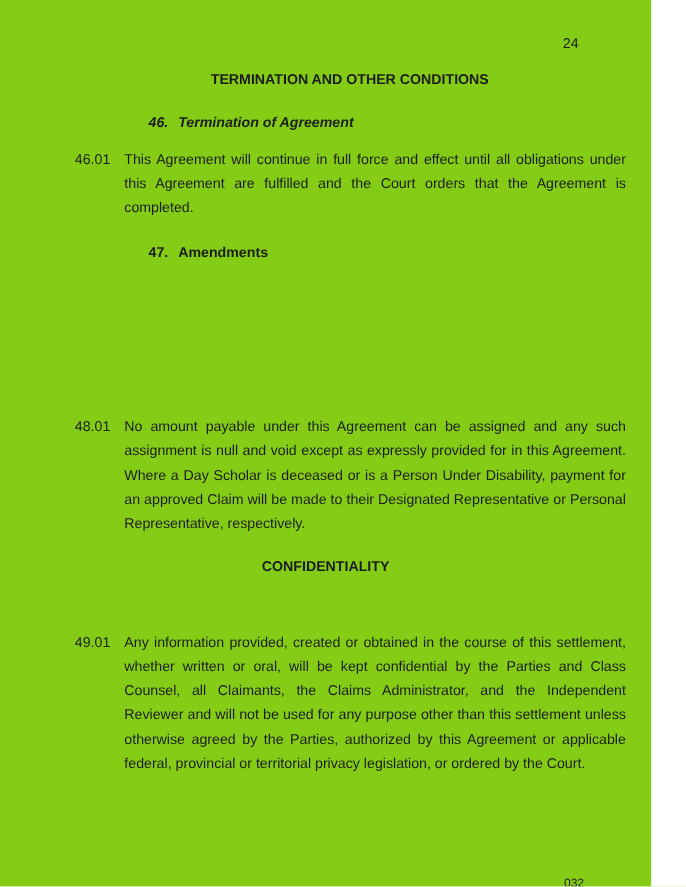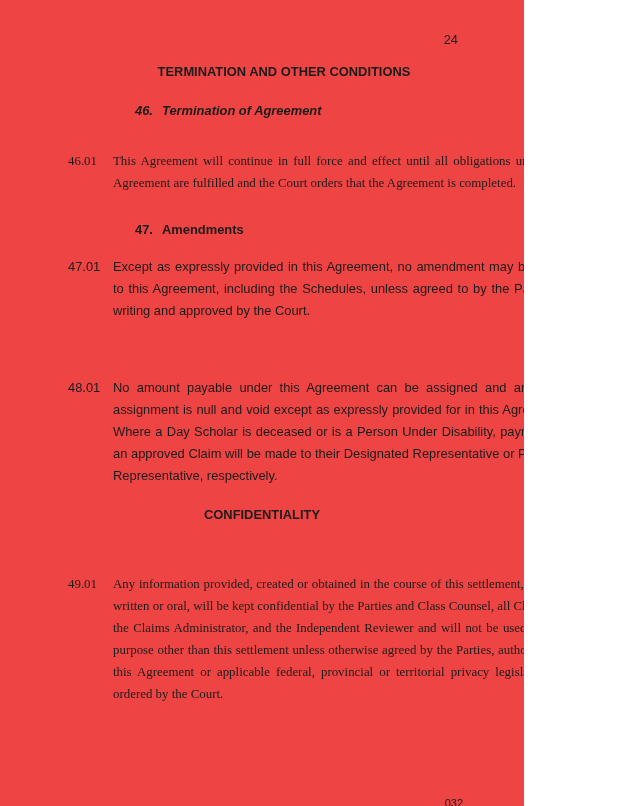--- a/index.html
+++ b/index.html
@@ -1,21 +1,21 @@
 <!DOCTYPE html>
 <html><head>
 <meta charset="utf-8">
 <style>
   * { margin: 0; padding: 0; box-sizing: border-box; }
   html, body { background: #ffffff; }
   .page {
     position: relative;
-    width: 524px;
+    width: 592px;
     height: 806px;
-    background: #ef4444;
+    background: #84cc16;
     font-family: "Liberation Sans", sans-serif;
     font-size: 12.9px;
     line-height: 22.1px;
     color: #1c1c1c;
     overflow: hidden;
   }
   .page-number {
     position: absolute;
     top: 29px;
     right: 66px;
@@ -65,43 +65,39 @@
 <div class="page">
 
   <div class="page-number">24</div>
 
   <div class="part-heading" style="top: 61px; margin-left: 44px;">TERMINATION AND OTHER CONDITIONS</div>
 
   <div class="sec-heading" style="top: 100px; font-style: italic;">
     <span class="sec-num">46.</span><span>Termination of Agreement</span>
   </div>
 
-  <div class="para" style="top: 150px; font-family: Liberation Serif, serif;">
+  <div class="para" style="top: 134px;">
     <span class="para-num">46.01</span>
     <div class="para-text">This Agreement will continue in full force and effect until all obligations under this Agreement are fulfilled and the Court orders that the Agreement is completed.</div>
   </div>
 
   <div class="sec-heading" style="top: 219px;">
     <span class="sec-num">47.</span><span>Amendments</span>
   </div>
 
-  <div class="para" style="top: 256px;">
-    <span class="para-num">47.01</span>
-    <div class="para-text">Except as expressly provided in this Agreement, no amendment may be made to this Agreement, including the Schedules, unless agreed to by the Parties in writing and approved by the Court.</div>
-  </div>
 
 
   <div class="para" style="top: 377px;">
     <span class="para-num">48.01</span>
     <div class="para-text">No amount payable under this Agreement can be assigned and any such assignment is null and void except as expressly provided for in this Agreement. Where a Day Scholar is deceased or is a Person Under Disability, payment for an approved Claim will be made to their Designated Representative or Personal Representative, respectively.</div>
   </div>
 
   <div class="part-heading" style="top: 504px;">CONFIDENTIALITY</div>
 
 
-  <div class="para" style="top: 573px; font-family: Liberation Serif, serif;">
+  <div class="para" style="top: 573px;">
     <span class="para-num">49.01</span>
     <div class="para-text">Any information provided, created or obtained in the course of this settlement, whether written or oral, will be kept confidential by the Parties and Class Counsel, all Claimants, the Claims Administrator, and the Independent Reviewer and will not be used for any purpose other than this settlement unless otherwise agreed by the Parties, authorized by this Agreement or applicable federal, provincial or territorial privacy legislation, or ordered by the Court.</div>
   </div>
 
   <div class="footer-number">032</div>
 
 </div>
 
 </body></html>

